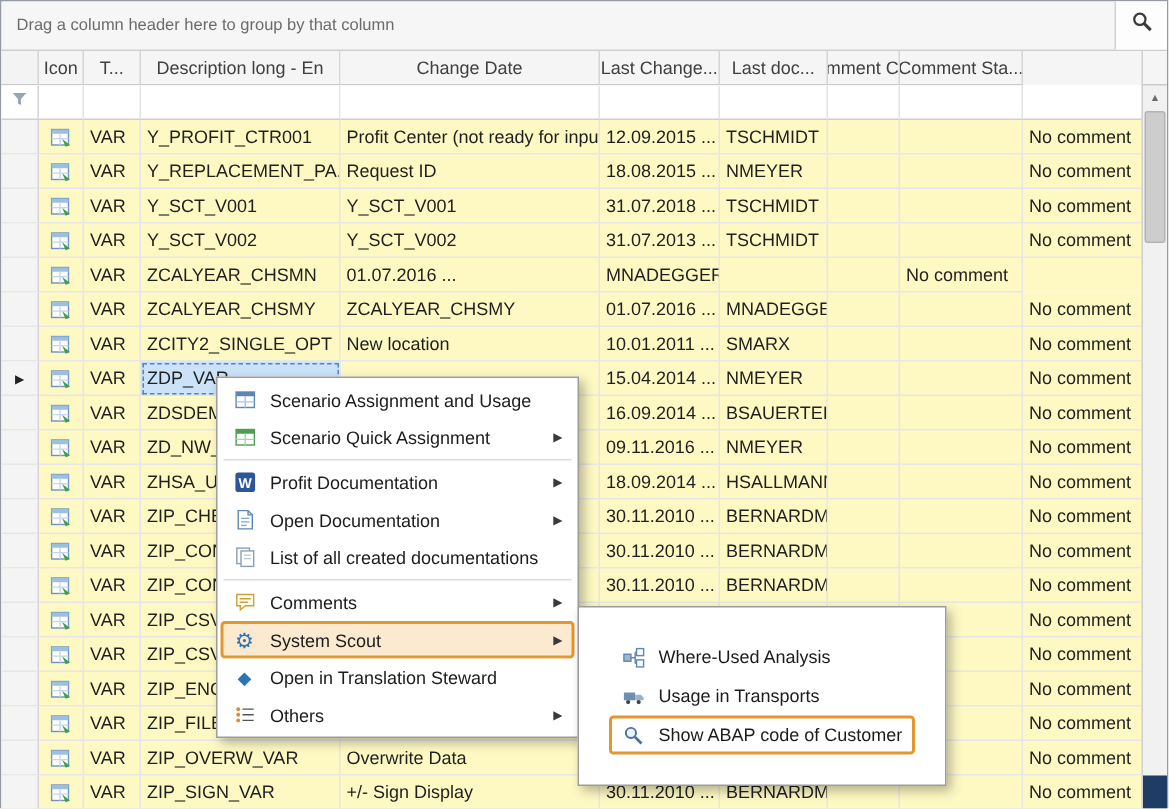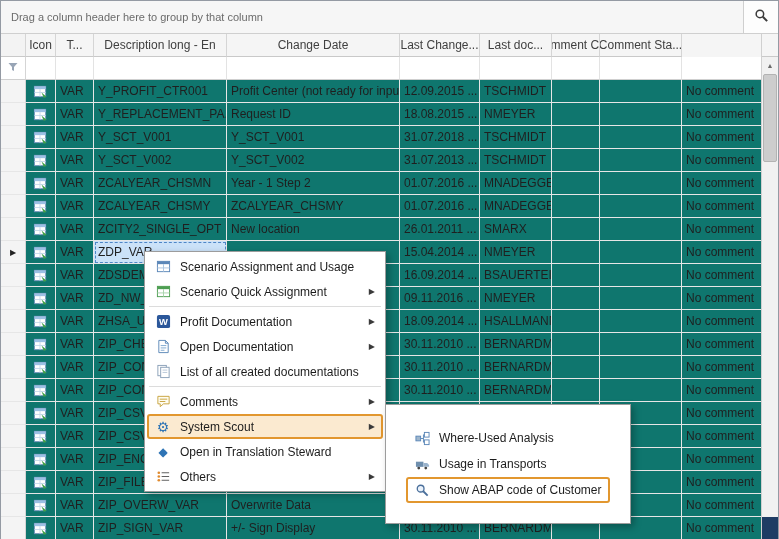--- a/index.html
+++ b/index.html
@@ -41,21 +41,21 @@
 
   .filter-row { position:absolute; left:0; top:56px; width:762px; height:23px; background:#fff; }
   .filter-cell {
     height:23px; border-right:1px solid #e3e3e3; border-bottom:1px solid #cfcfcf; background:#fff;
     display:flex; align-items:center; padding:0 4px;
   }
   .filter-ind { border-right:1px solid #d5d5d5; border-bottom:1px solid #cfcfcf; background:#fff;
     display:flex; align-items:center; justify-content:center; }
 
   .rows { position:absolute; left:0; top:79px; width:762px; height:460px; }
-  .grid-row { height:23px; background:#0f766e; }
+  .grid-row { height:23px; background:#fef9c3; }
   .cell {
     height:23px; padding:0 4px; font-size:12px; color:#1f1f1f; line-height:22px;
     border-right:1px solid #e6e6e6; border-bottom:1px solid #e6e6e6;
     white-space:nowrap; overflow:hidden; cursor:default;
   }
   .cell-ind {
     border-right:1px solid #d5d5d5; border-bottom:1px solid #e6e6e6; background:#f4f4f4;
     display:flex; align-items:center; justify-content:center;
   }
   .cell-icon { display:flex; align-items:center; justify-content:center; }
@@ -254,21 +254,20 @@
           <svg width="15" height="15" viewBox="0 0 16 16">
             <rect x="1.5" y="2.5" width="12" height="11" fill="#fff" stroke="#6f93bb"></rect>
             <rect x="1.5" y="2.5" width="12" height="3" fill="#9cc0e4"></rect>
             <line x1="1.5" y1="9" x2="13.5" y2="9" stroke="#c4d7ea"></line>
             <line x1="7.5" y1="5.5" x2="7.5" y2="13.5" stroke="#c4d7ea"></line>
             <path d="M9 9l5.5 4.5-3 1.2z" fill="#3fa046"></path>
           </svg>
         </div>
         <div class="cell">VAR</div>
         <div class="cell cell-tech">ZCALYEAR_CHSMN</div>
-        <div class="cell">Year - 1 Step 2</div>
         <div class="cell">01.07.2016 ...</div>
         <div class="cell">MNADEGGER</div>
         <div class="cell"></div>
         <div class="cell"></div>
         <div class="cell">No comment</div>
       </div>
       <div class="grid-row cols">
         <div class="cell-ind"></div>
         <div class="cell cell-icon">
           <svg width="15" height="15" viewBox="0 0 16 16">
@@ -295,21 +294,21 @@
             <rect x="1.5" y="2.5" width="12" height="11" fill="#fff" stroke="#6f93bb"></rect>
             <rect x="1.5" y="2.5" width="12" height="3" fill="#9cc0e4"></rect>
             <line x1="1.5" y1="9" x2="13.5" y2="9" stroke="#c4d7ea"></line>
             <line x1="7.5" y1="5.5" x2="7.5" y2="13.5" stroke="#c4d7ea"></line>
             <path d="M9 9l5.5 4.5-3 1.2z" fill="#3fa046"></path>
           </svg>
         </div>
         <div class="cell">VAR</div>
         <div class="cell cell-tech">ZCITY2_SINGLE_OPT</div>
         <div class="cell">New location</div>
-        <div class="cell">26.01.2011 ...</div>
+        <div class="cell">10.01.2011 ...</div>
         <div class="cell">SMARX</div>
         <div class="cell"></div>
         <div class="cell"></div>
         <div class="cell">No comment</div>
       </div>
       <div class="grid-row cols selected">
         <div class="cell-ind"></div>
         <div class="cell cell-icon">
           <svg width="15" height="15" viewBox="0 0 16 16">
             <rect x="1.5" y="2.5" width="12" height="11" fill="#fff" stroke="#6f93bb"></rect>

